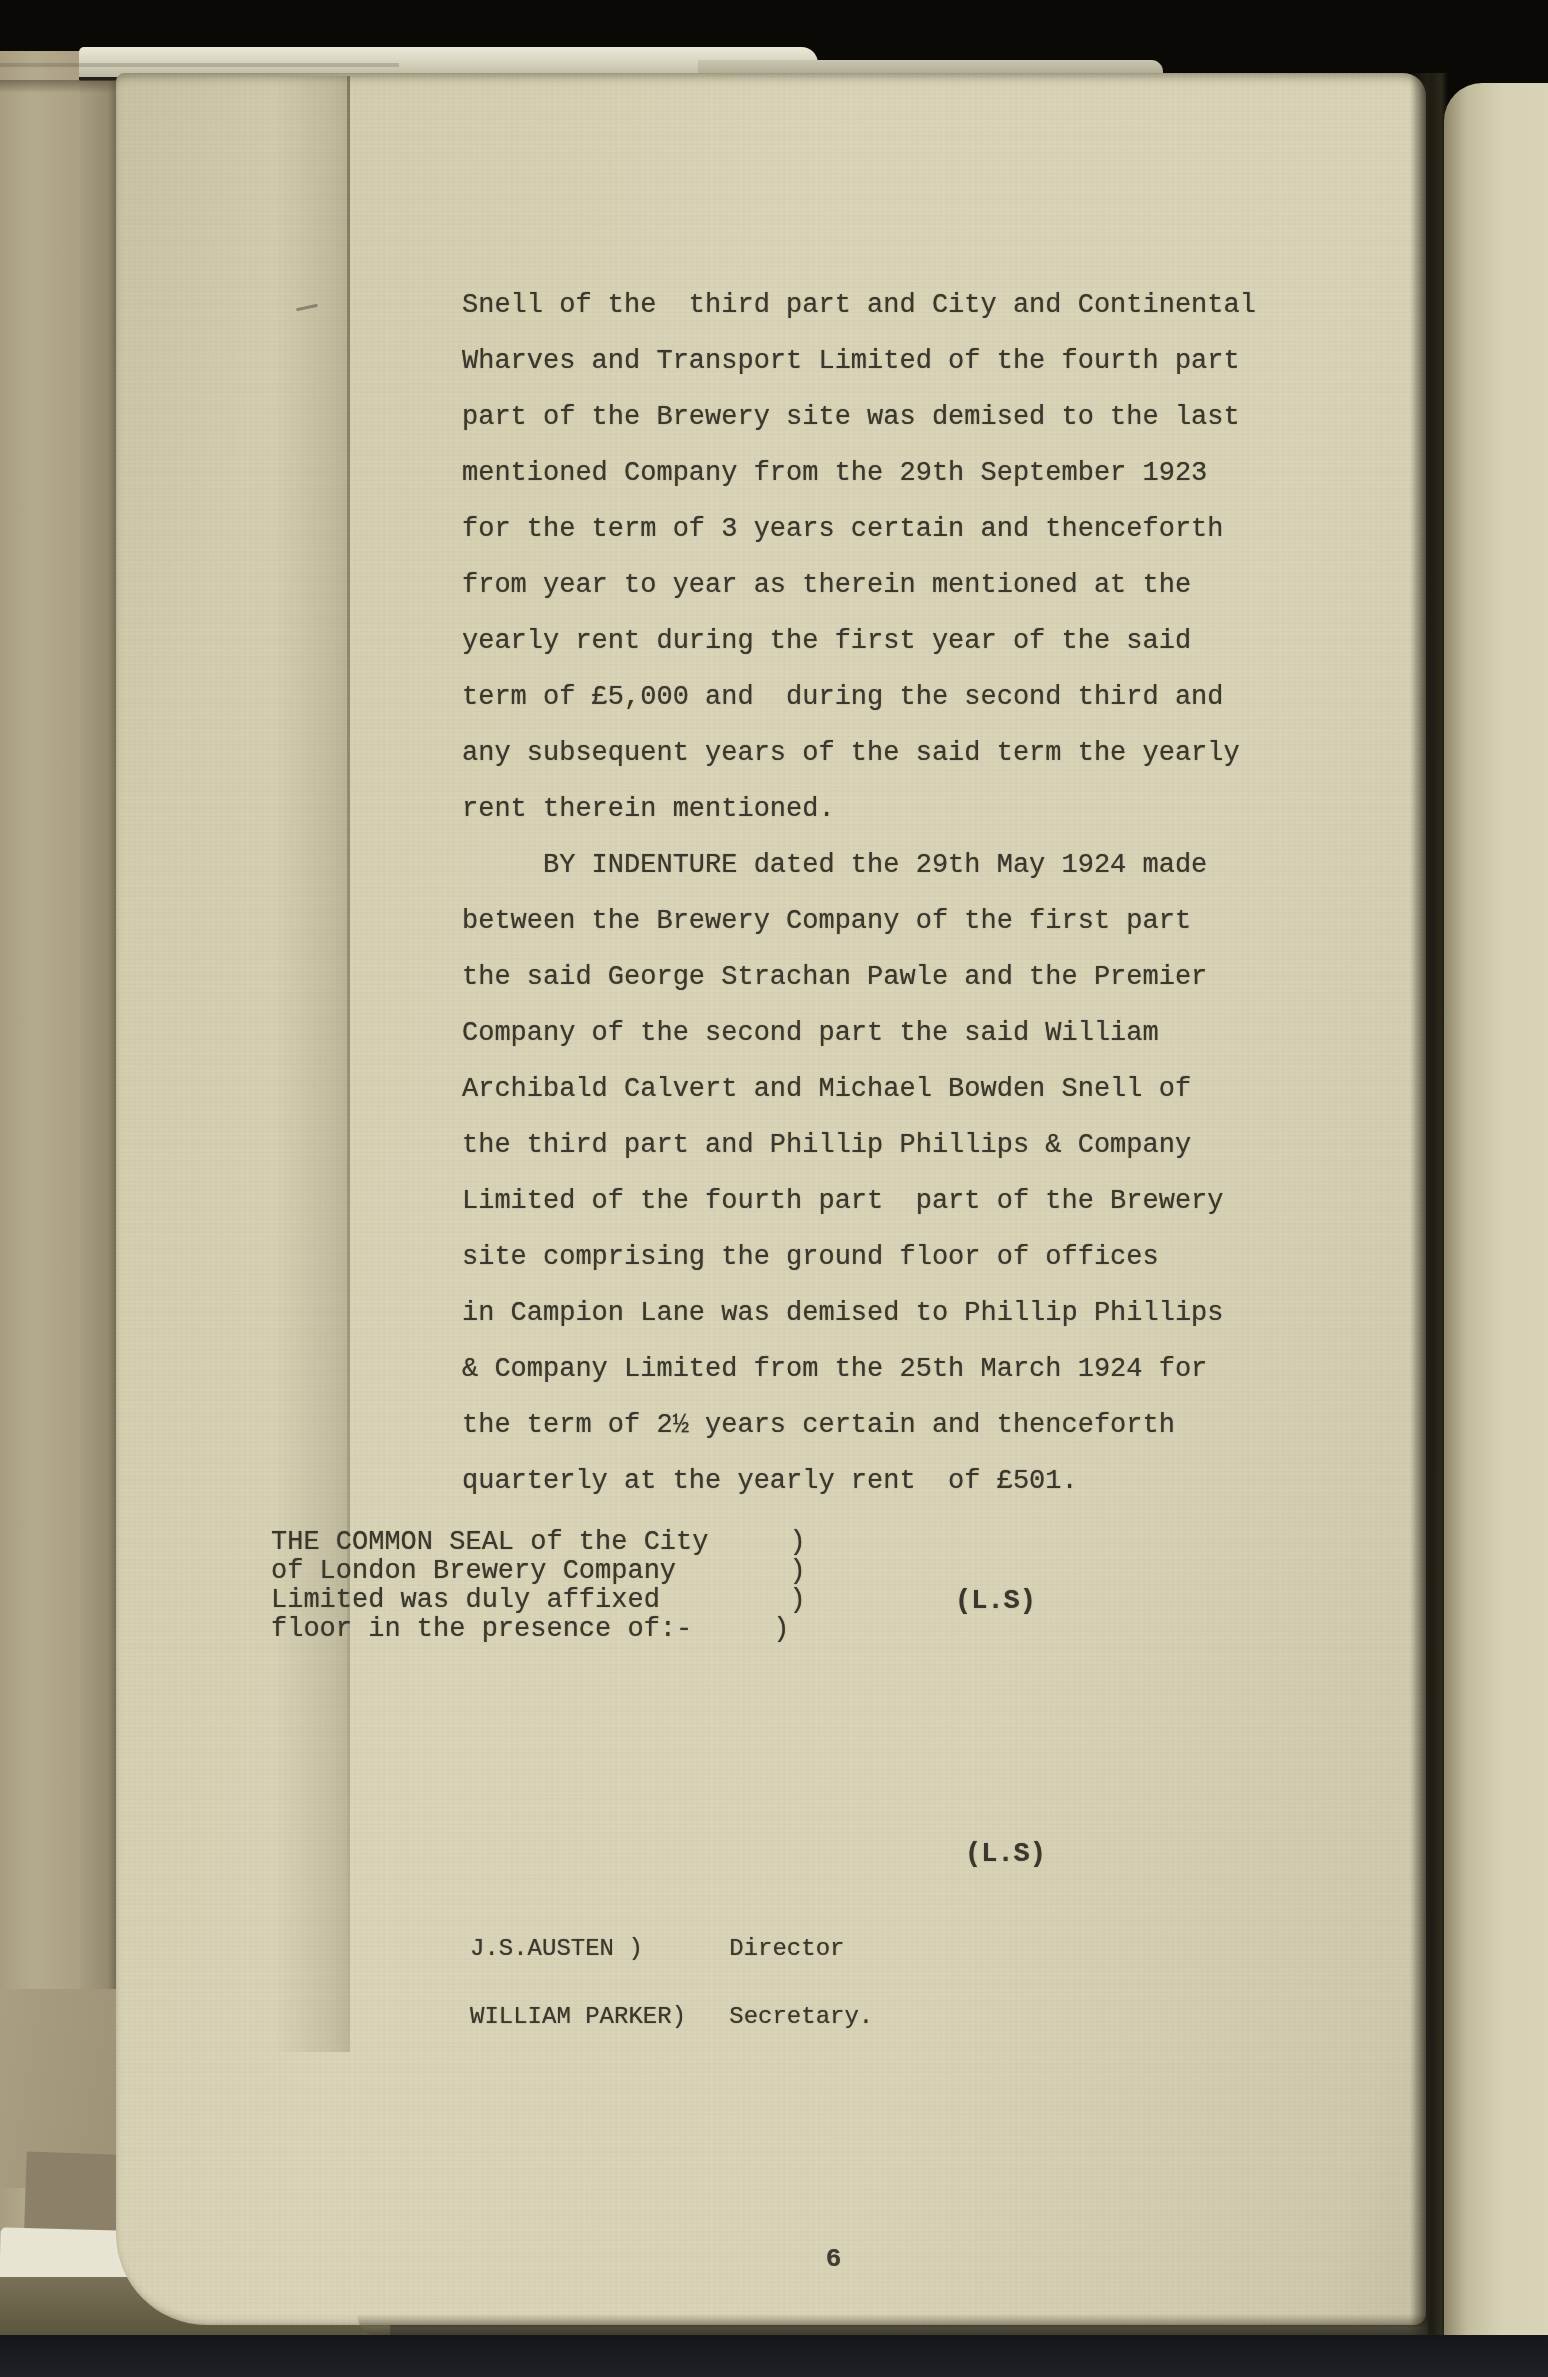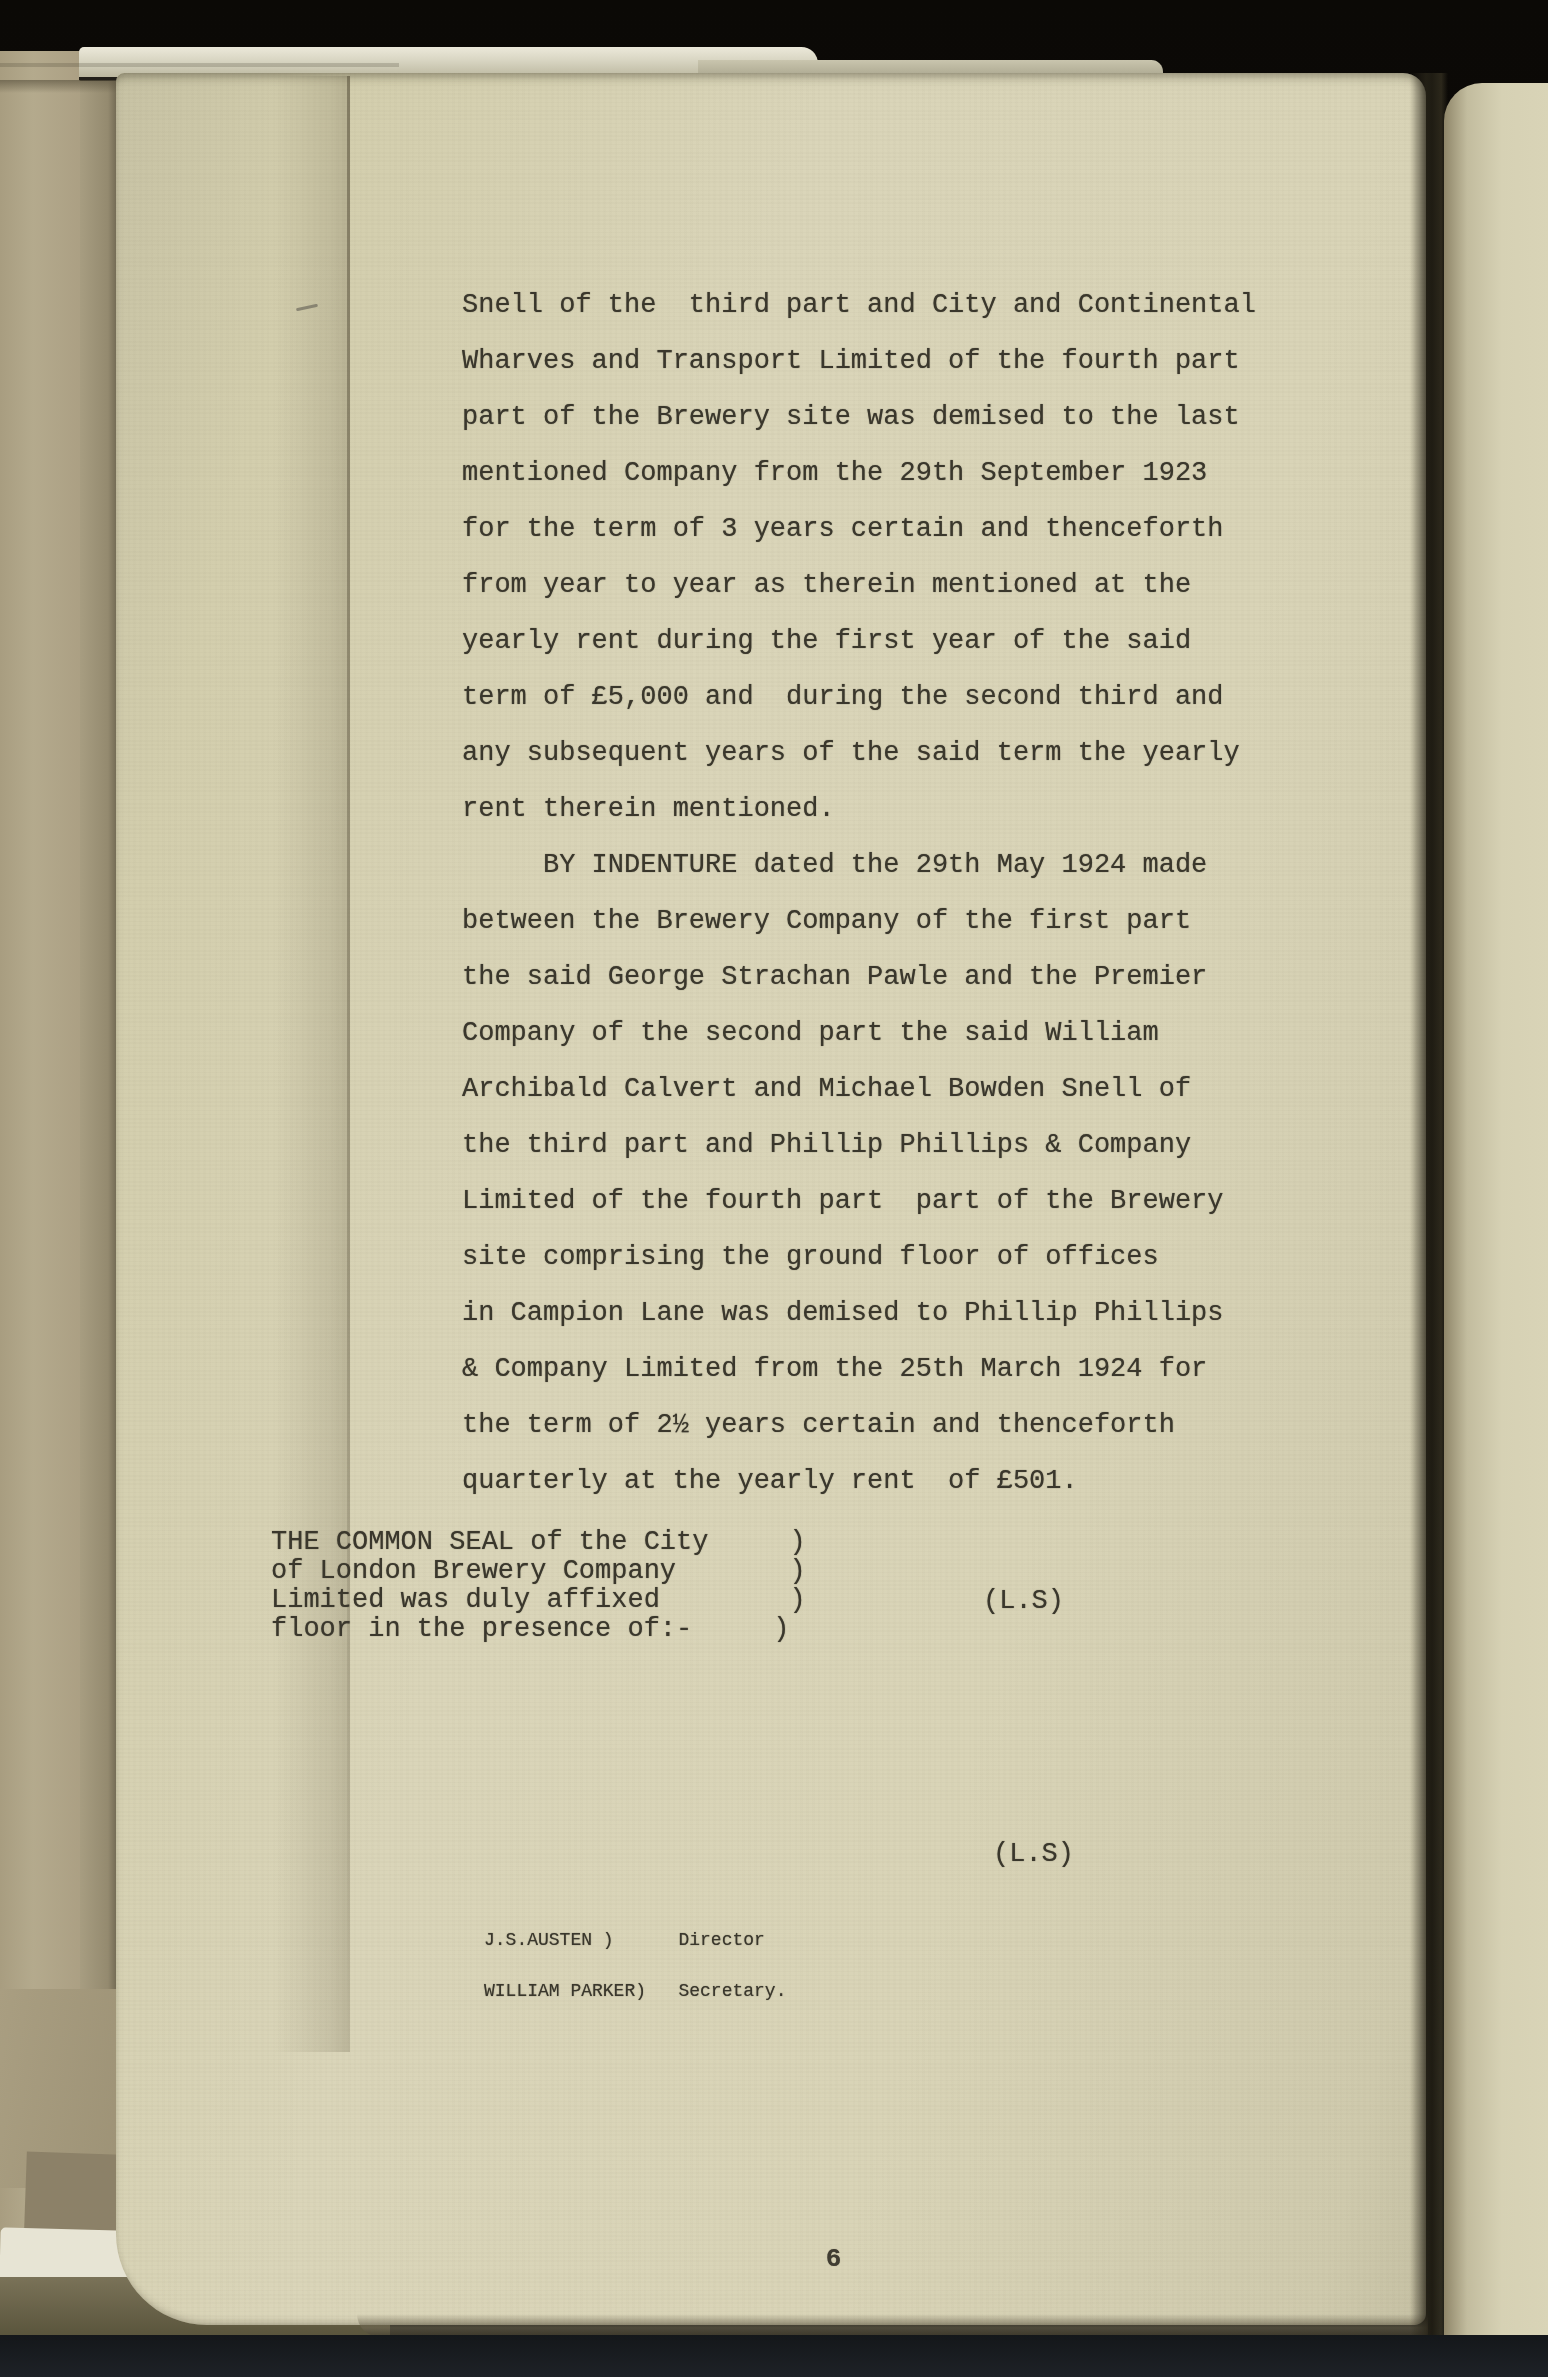--- a/index.html
+++ b/index.html
@@ -59,23 +59,23 @@
   .bottom-band{position:absolute;left:0;top:2335px;width:1549px;height:42px;
     background:linear-gradient(180deg,#14171a,#1e2227);}
   
   pre.tw{position:absolute;margin:0;white-space:pre;font-weight:400;
     color:#3a372c;text-shadow:0 0 1.1px rgba(52,49,40,.65);
     font-family:"Liberation Mono","DejaVu Sans Mono",monospace;}
   .body-text{left:462px;top:277px;font-size:27px;line-height:56px;}
   .seal-1{left:271px;top:1528px;font-size:27px;line-height:29px;}
   .witness-1{left:470px;top:1669px;font-size:27px;line-height:29px;}
   .seal-2{left:271px;top:1781px;font-size:27px;line-height:29px;}
-  .witness-2{left:484px;top:1915px;font-size:18px;line-height:51px;}
-  .ls{position:absolute;font-size:27px;font-weight:400;color:#3a372c;
-    text-shadow:0 0 1.1px rgba(52,49,40,.65);margin-left:28px;}
+  .witness-2{left:470px;top:1915px;font-size:24px;line-height:68px;}
+  .ls{position:absolute;font-size:27px;font-weight:700;color:#3a372c;
+    text-shadow:0 0 1.1px rgba(52,49,40,.65);}
   .ls-1{left:955px;top:1586px;}
   .ls-2{left:965px;top:1839px;}
   .page-number{position:absolute;left:815px;top:2244px;width:37px;text-align:center;
     font-size:26px;font-weight:700;color:#403d32;text-shadow:0 0 0.8px rgba(52,49,40,.6);}
   .pencil-dash{position:absolute;left:296px;top:306px;width:22.4px;height:3.3px;
     background:#5f5b51;opacity:.6;transform:rotate(-12deg);border-radius:1.7px;}
 </style>
 </head>
 <body>
 

